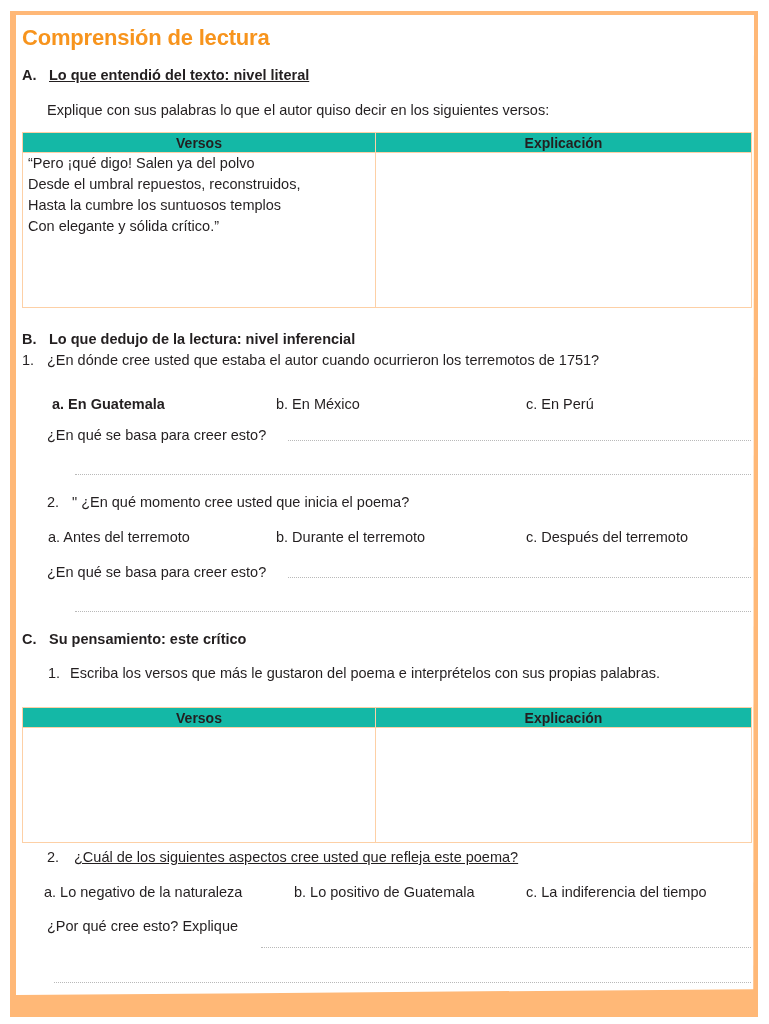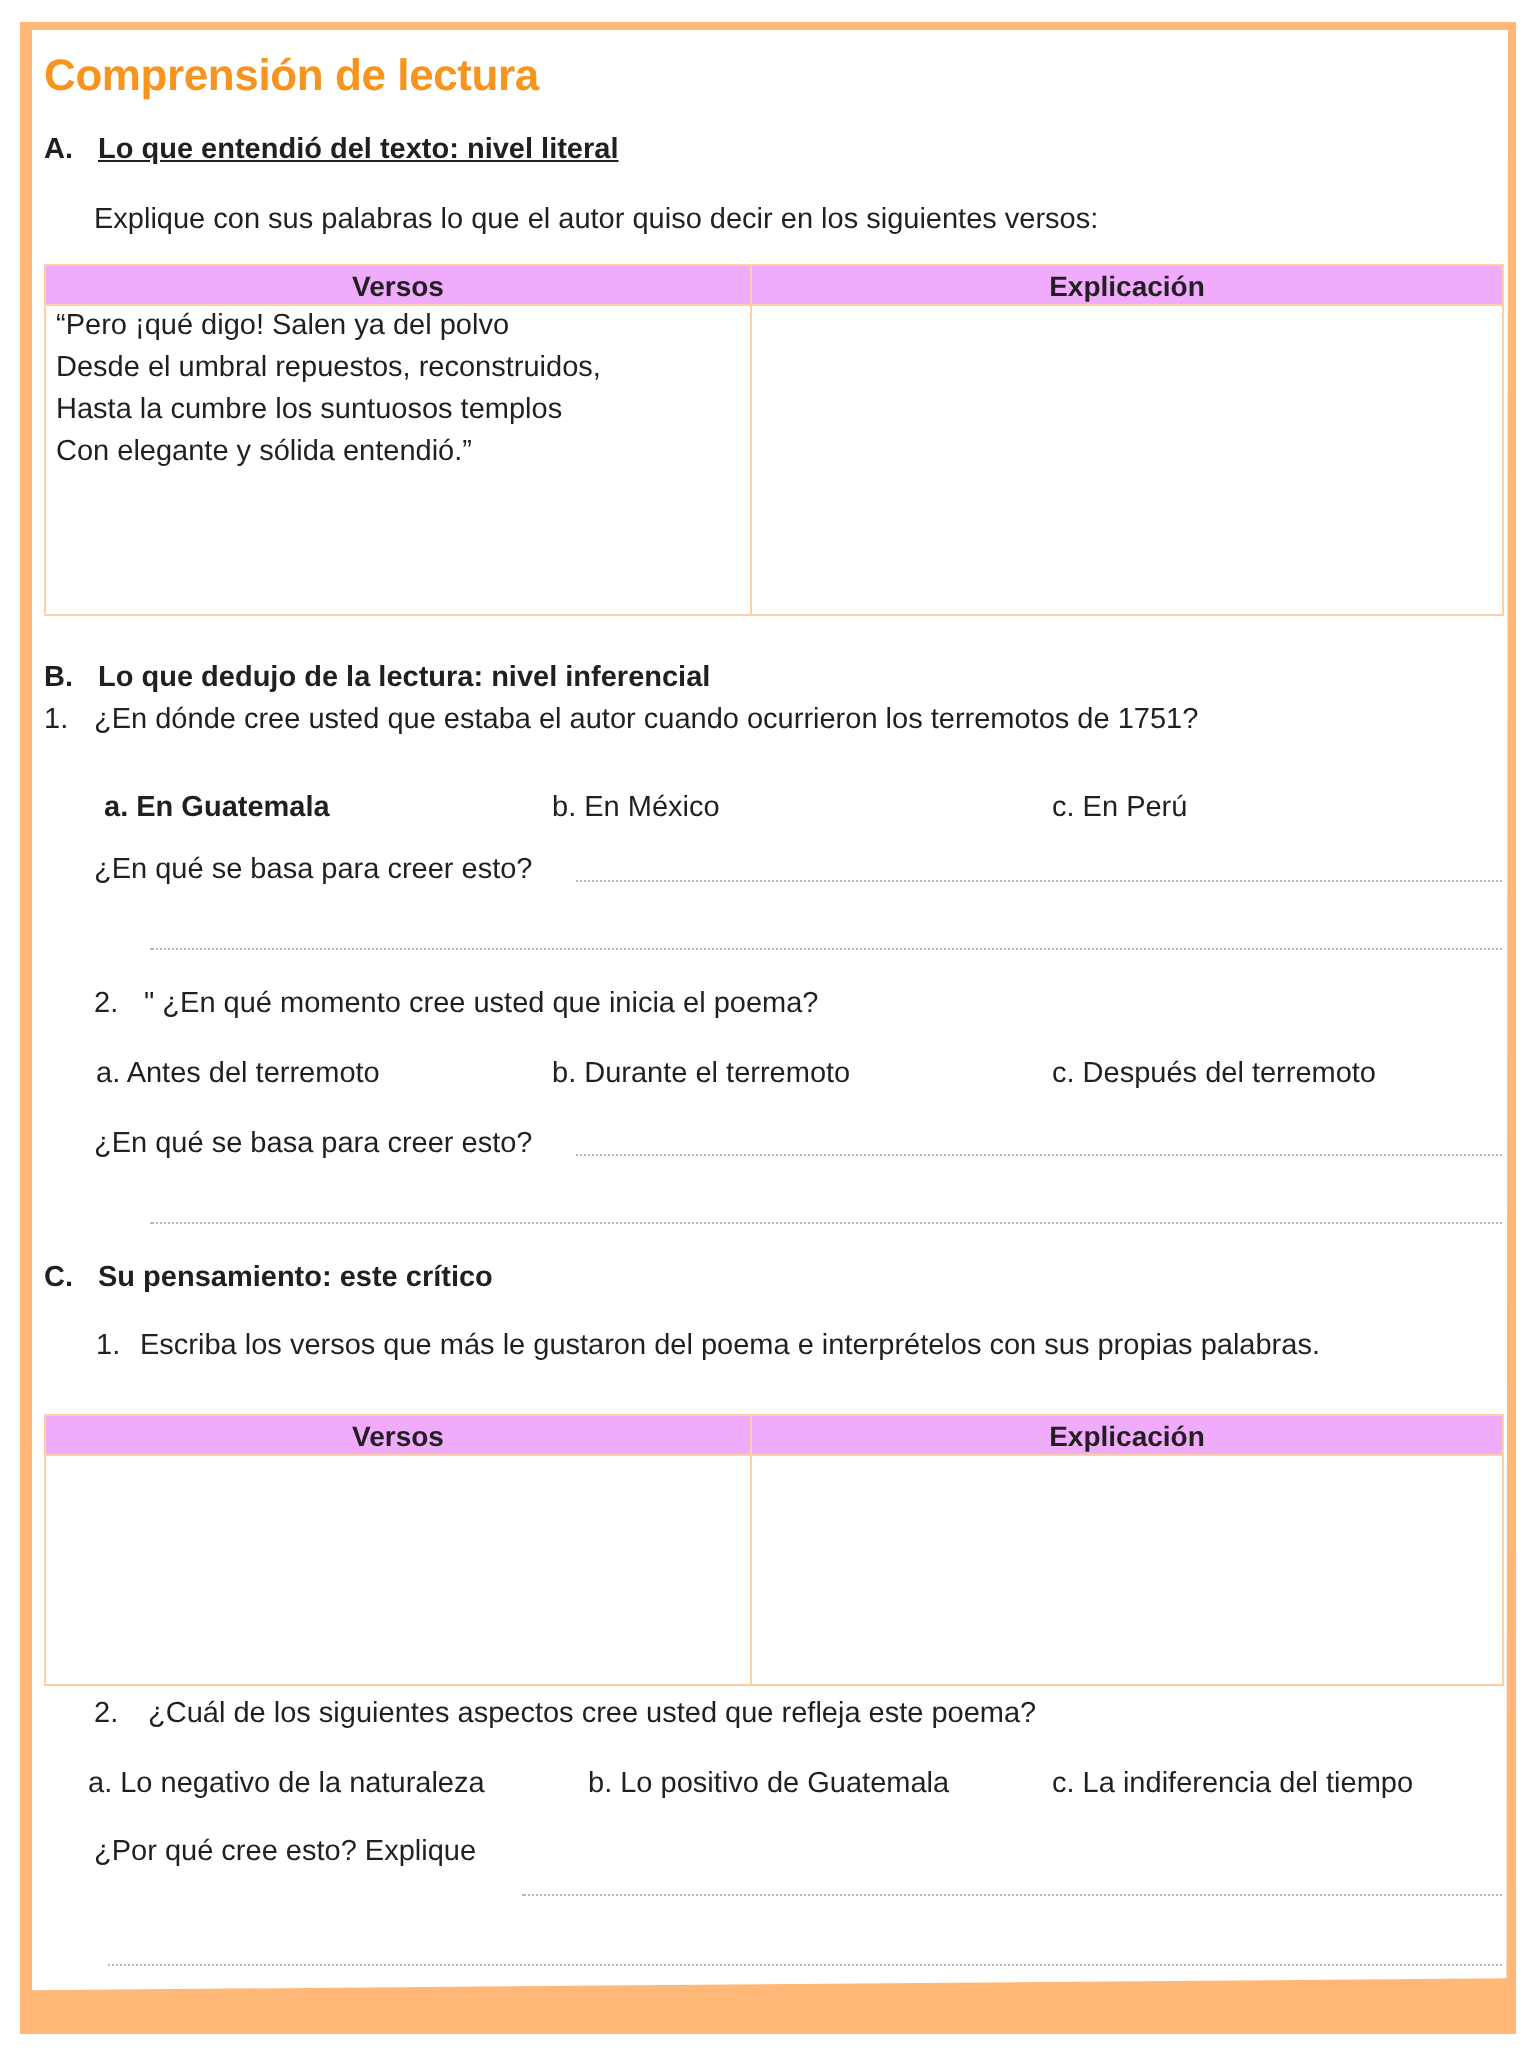--- a/index.html
+++ b/index.html
@@ -21,21 +21,21 @@
     .el { position: absolute; white-space: nowrap; }
     .title { left: 22px; top: 25px; font-size: 22px; font-weight: bold; color: #f7941d; letter-spacing: -0.2px; }
     .sec { font-size: 14.5px; font-weight: bold; color: #231f20; }
     .sec .letter { display: inline-block; width: 27px; }
     .txt { font-size: 14.5px; color: #231f20; }
     table.vt {
       position: absolute; border-collapse: collapse; table-layout: fixed;
       border: 1px solid #fdd0a6;
     }
     table.vt th {
-      background: #f0abfc; font-size: 14px; font-weight: bold; color: #231f20;
+      background: #14b8a6; font-size: 14px; font-weight: bold; color: #231f20;
       height: 19px; padding: 0; border: 1px solid #fdd0a6; text-align: center;
     }
     table.vt td {
       border: 1px solid #fdd0a6; vertical-align: top; padding: 0 5px;
       font-size: 14.5px; line-height: 21px; color: #231f20;
     }
     .verse-line { display: block; white-space: nowrap; }
     .line {
       position: absolute; height: 0; border-top: 1px dotted #b9b9b9;
     }
@@ -63,21 +63,21 @@
       <th>Versos</th>
       <th>Explicación</th>
     </tr>
   </thead>
   <tbody>
     <tr>
       <td>
         <span class="verse-line">“Pero ¡qué digo! Salen ya del polvo</span>
         <span class="verse-line">Desde el umbral repuestos, reconstruidos,</span>
         <span class="verse-line">Hasta la cumbre los suntuosos templos</span>
-        <span class="verse-line">Con elegante y sólida entendió.”</span>
+        <span class="verse-line">Con elegante y sólida crítico.”</span>
       </td>
       <td></td>
     </tr>
   </tbody>
 </table>
 
 <div class="el sec" style="left:22px; top:331px;">
   <span class="letter">B.</span><span>Lo que dedujo de la lectura: nivel inferencial</span>
 </div>
 
@@ -120,21 +120,21 @@
     </tr>
   </thead>
   <tbody>
     <tr>
       <td></td>
       <td></td>
     </tr>
   </tbody>
 </table>
 
-<div class="el txt" style="left:47px; top:849px;">
+<div class="el txt" style="left:47px; top:849px;text-decoration:underline;">
   <span style="display:inline-block; width:27px;">2.</span><span>¿Cuál de los siguientes aspectos cree usted que refleja este poema?</span>
 </div>
 <div class="el txt" style="left:44px; top:884px;text-align:center;">a. Lo negativo de la naturaleza</div>
 <div class="el txt" style="left:294px; top:884px;">b. Lo positivo de Guatemala</div>
 <div class="el txt" style="left:526px; top:884px;">c. La indiferencia del tiempo</div>
 <div class="el txt" style="left:47px; top:918px;">¿Por qué cree esto? Explique</div>
 <div class="line" style="left:261px; top:947px; width:490px;"></div>
 <div class="line" style="left:54px; top:982px; width:697px;"></div>
 
 </body></html>

